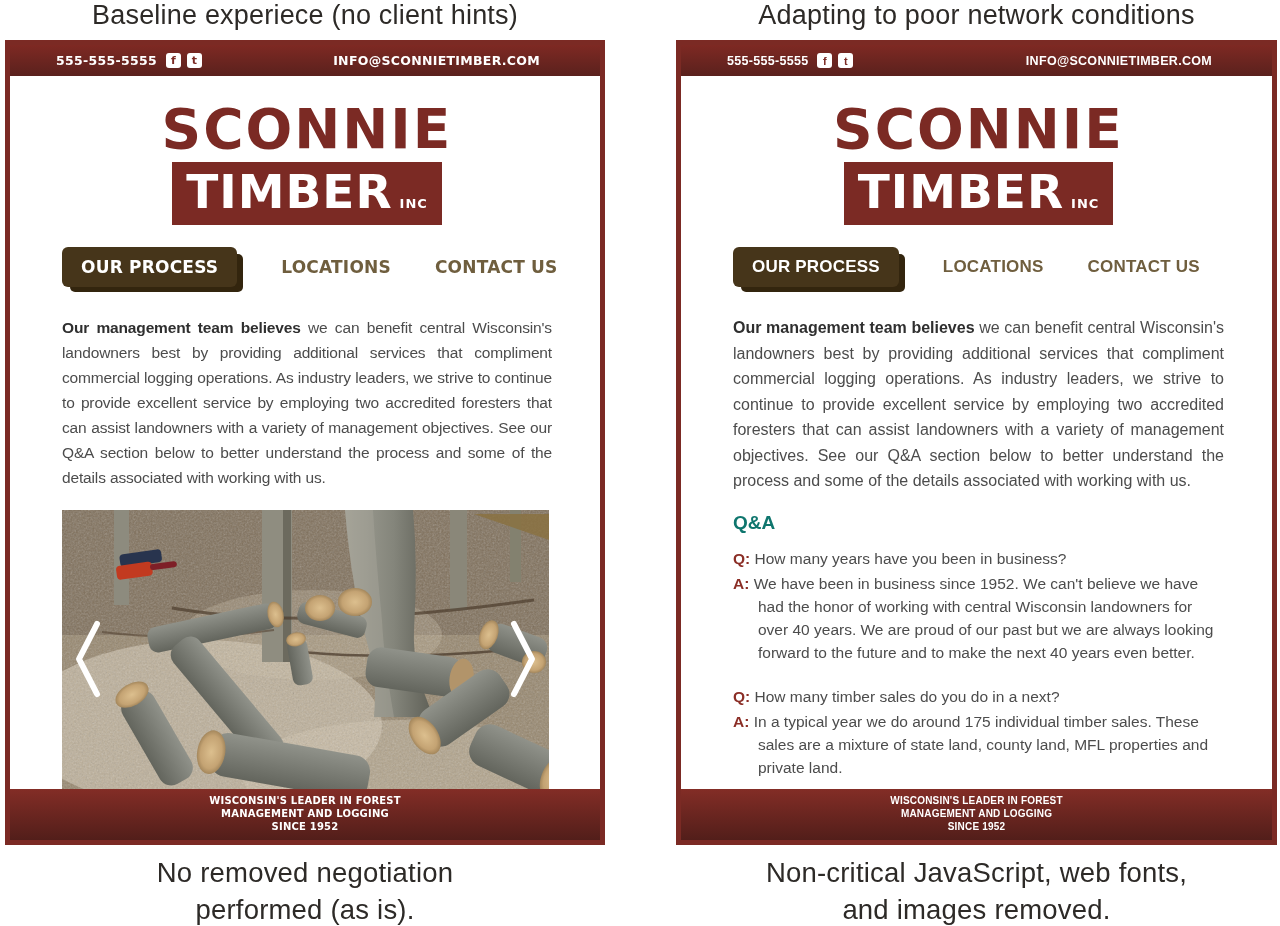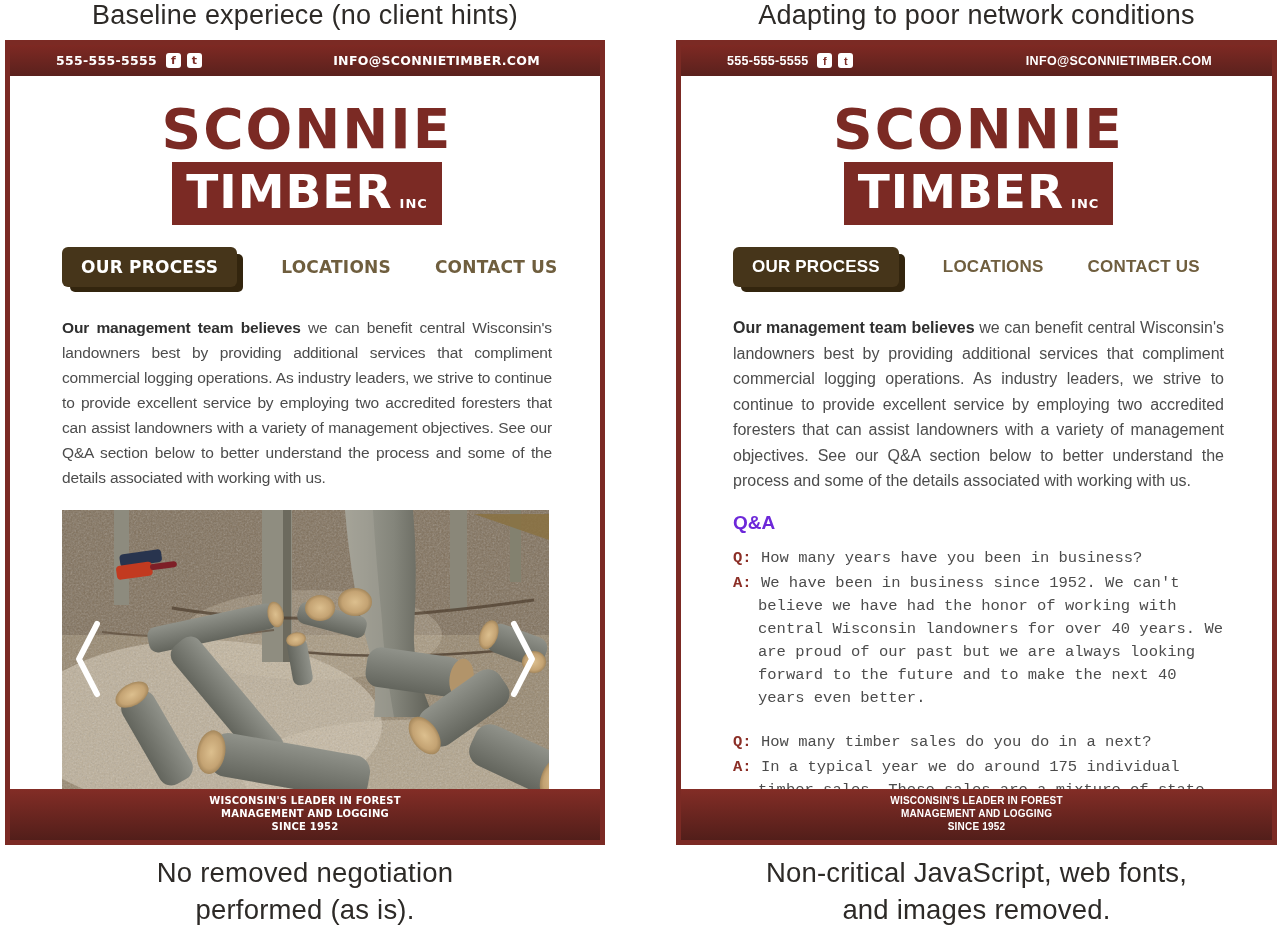--- a/index.html
+++ b/index.html
@@ -58,23 +58,23 @@
 
   
   .photo{position:relative;margin-top:20px;width:487px;height:298px;background:#8d7c63;}
   .photo-svg{display:block;width:100%;height:100%;}
   .car-btn{position:absolute;top:50%;transform:translateY(-50%);width:34px;height:84px;
            background:none;border:none;padding:0;cursor:pointer;}
   .car-btn.prev{left:8px;}
   .car-btn.next{right:8px;}
 
   
-  .qa-heading{margin-top:18px;font-size:19px;font-weight:bold;color:#6d28d9;}
+  .qa-heading{margin-top:18px;font-size:19px;font-weight:bold;color:#0f766e;}
   .qa-item{margin-top:13px;}
-  .qa-line{padding-left:25px;text-indent:-25px;font-size:15.5px;line-height:23px;color:#4c4c4c;font-family:Liberation Mono, monospace;}
+  .qa-line{padding-left:25px;text-indent:-25px;font-size:15.5px;line-height:23px;color:#4c4c4c;}
   .qa-line.q{margin-bottom:2px;}
   .qa-label{font-weight:bold;color:#8b2e26;}
   .qa-item + .qa-item{margin-top:21px;}
 
   
   .footbar{flex:0 0 auto;background:linear-gradient(#832d26,#521e1a);color:#fff;text-align:center;
            padding:5px 0 7px;font-weight:bold;font-size:10px;line-height:13px;letter-spacing:.2px;
            font-family:"DejaVu Sans",sans-serif;}
   .panel.right .footbar{font-family:"Liberation Sans",sans-serif;}
 </style>

